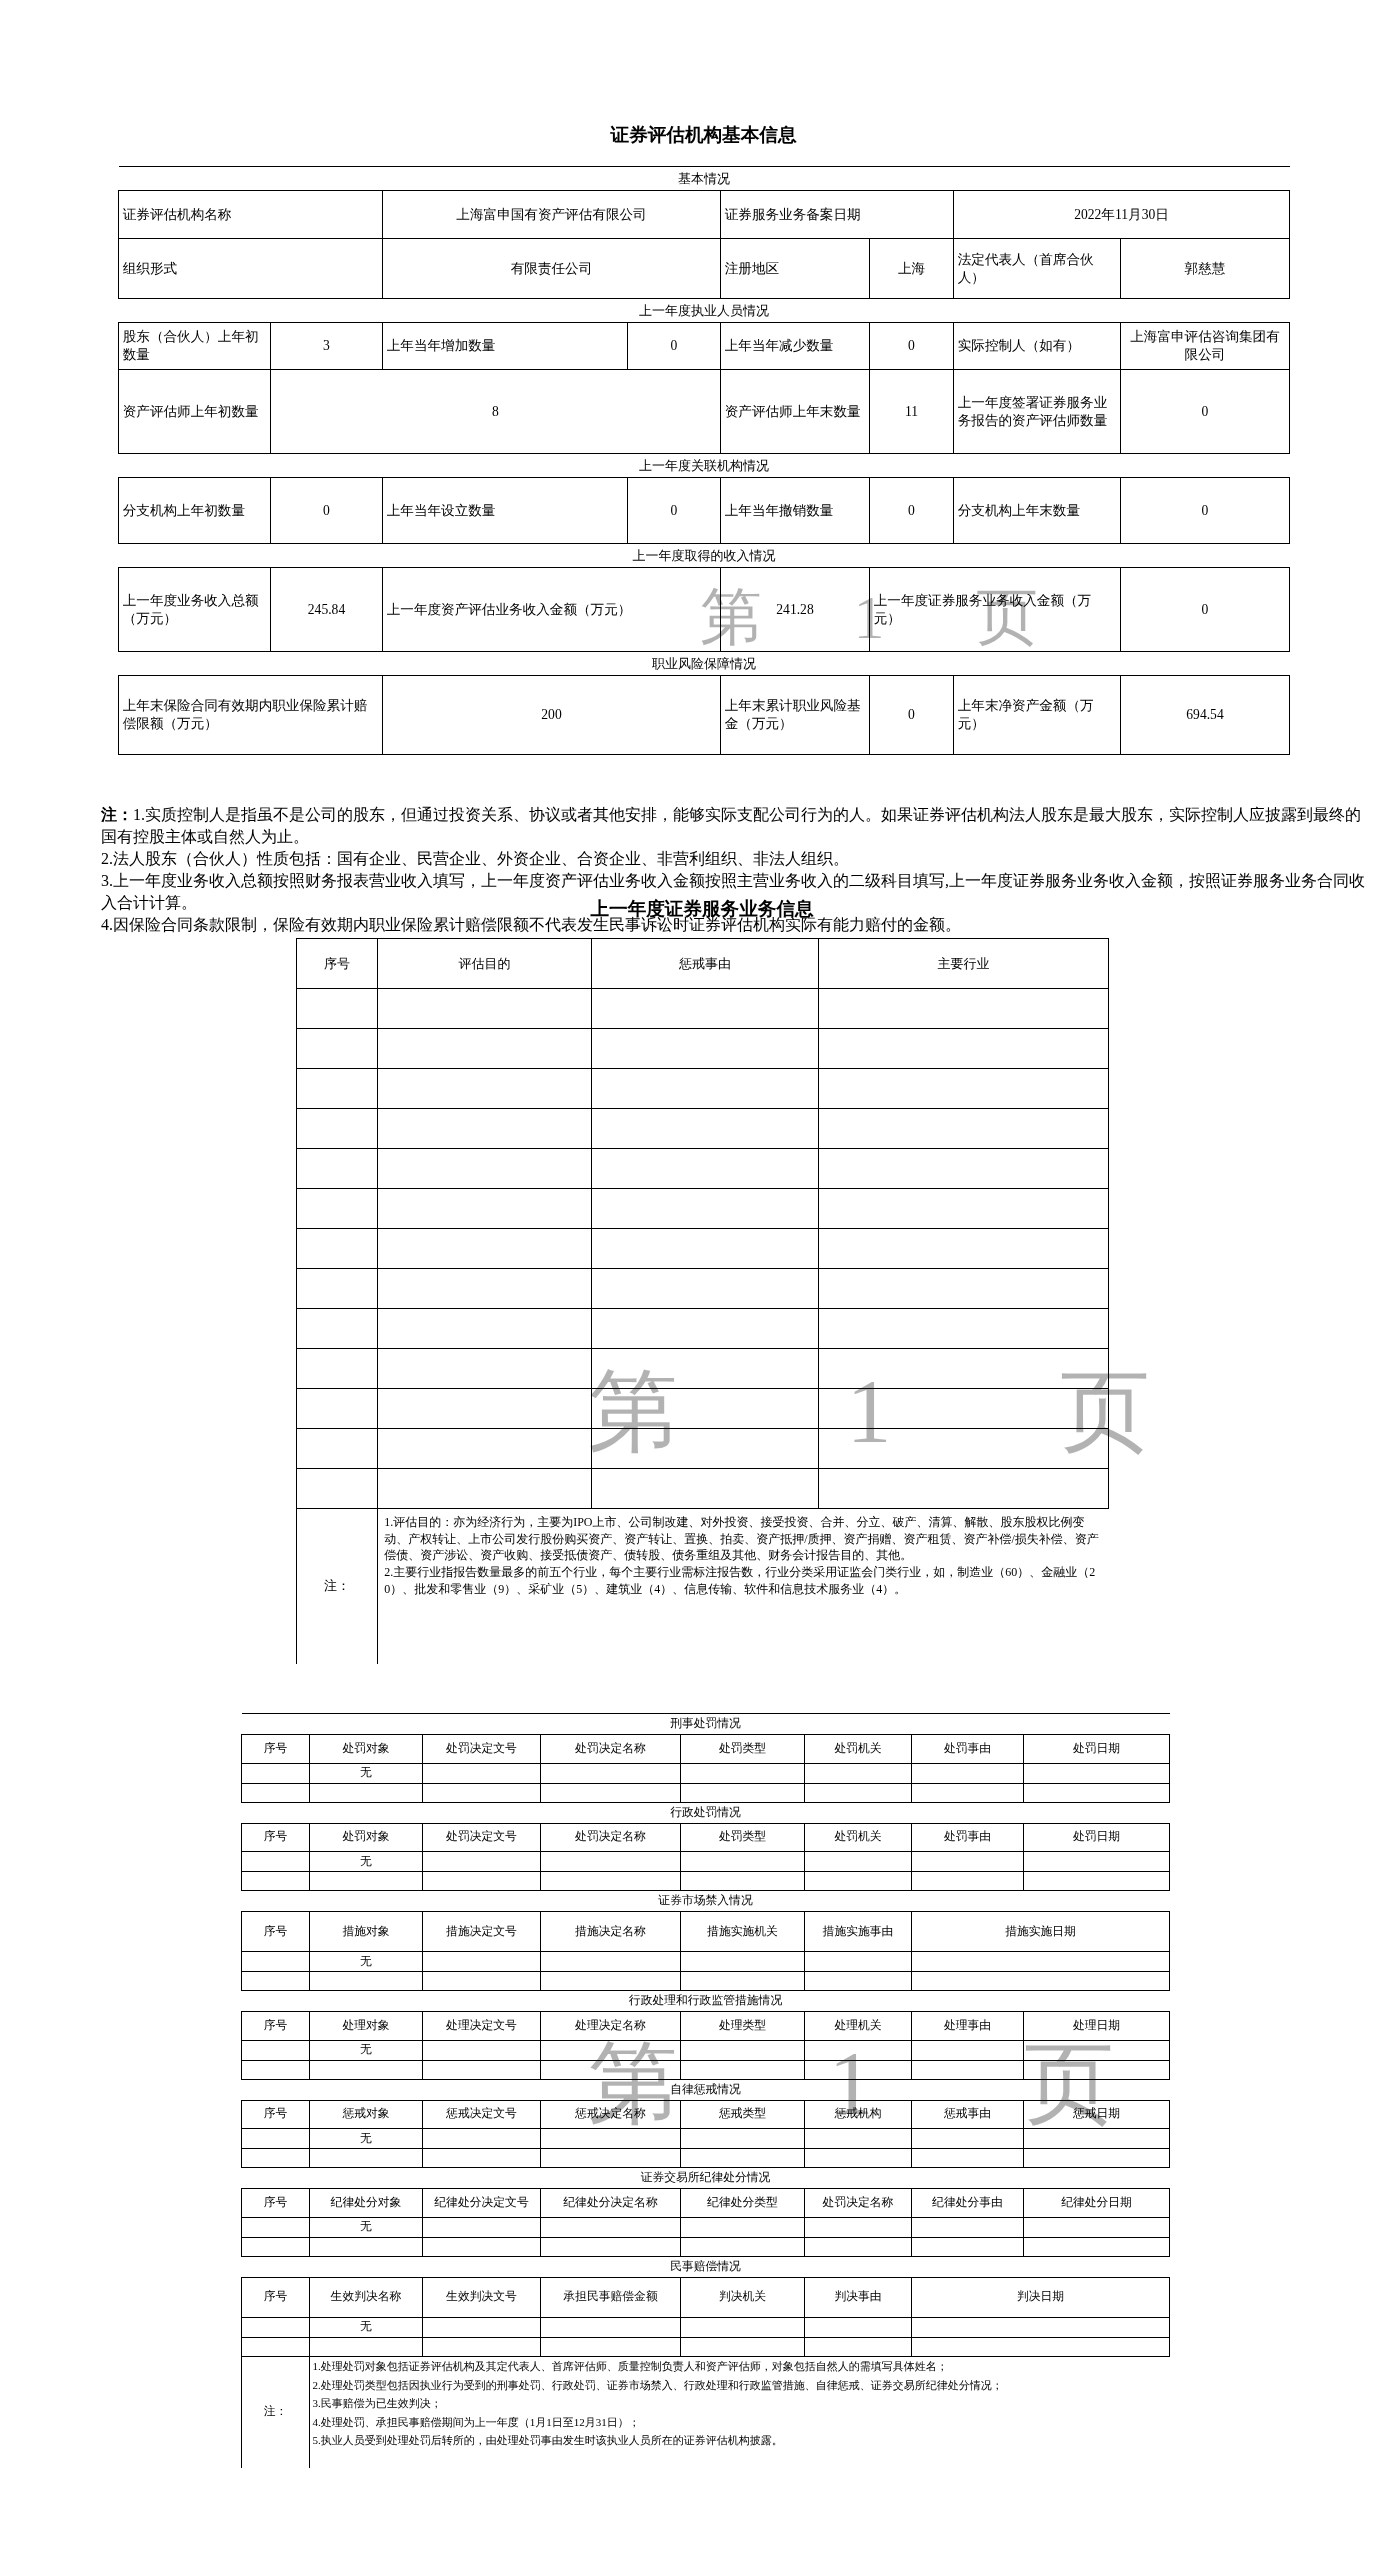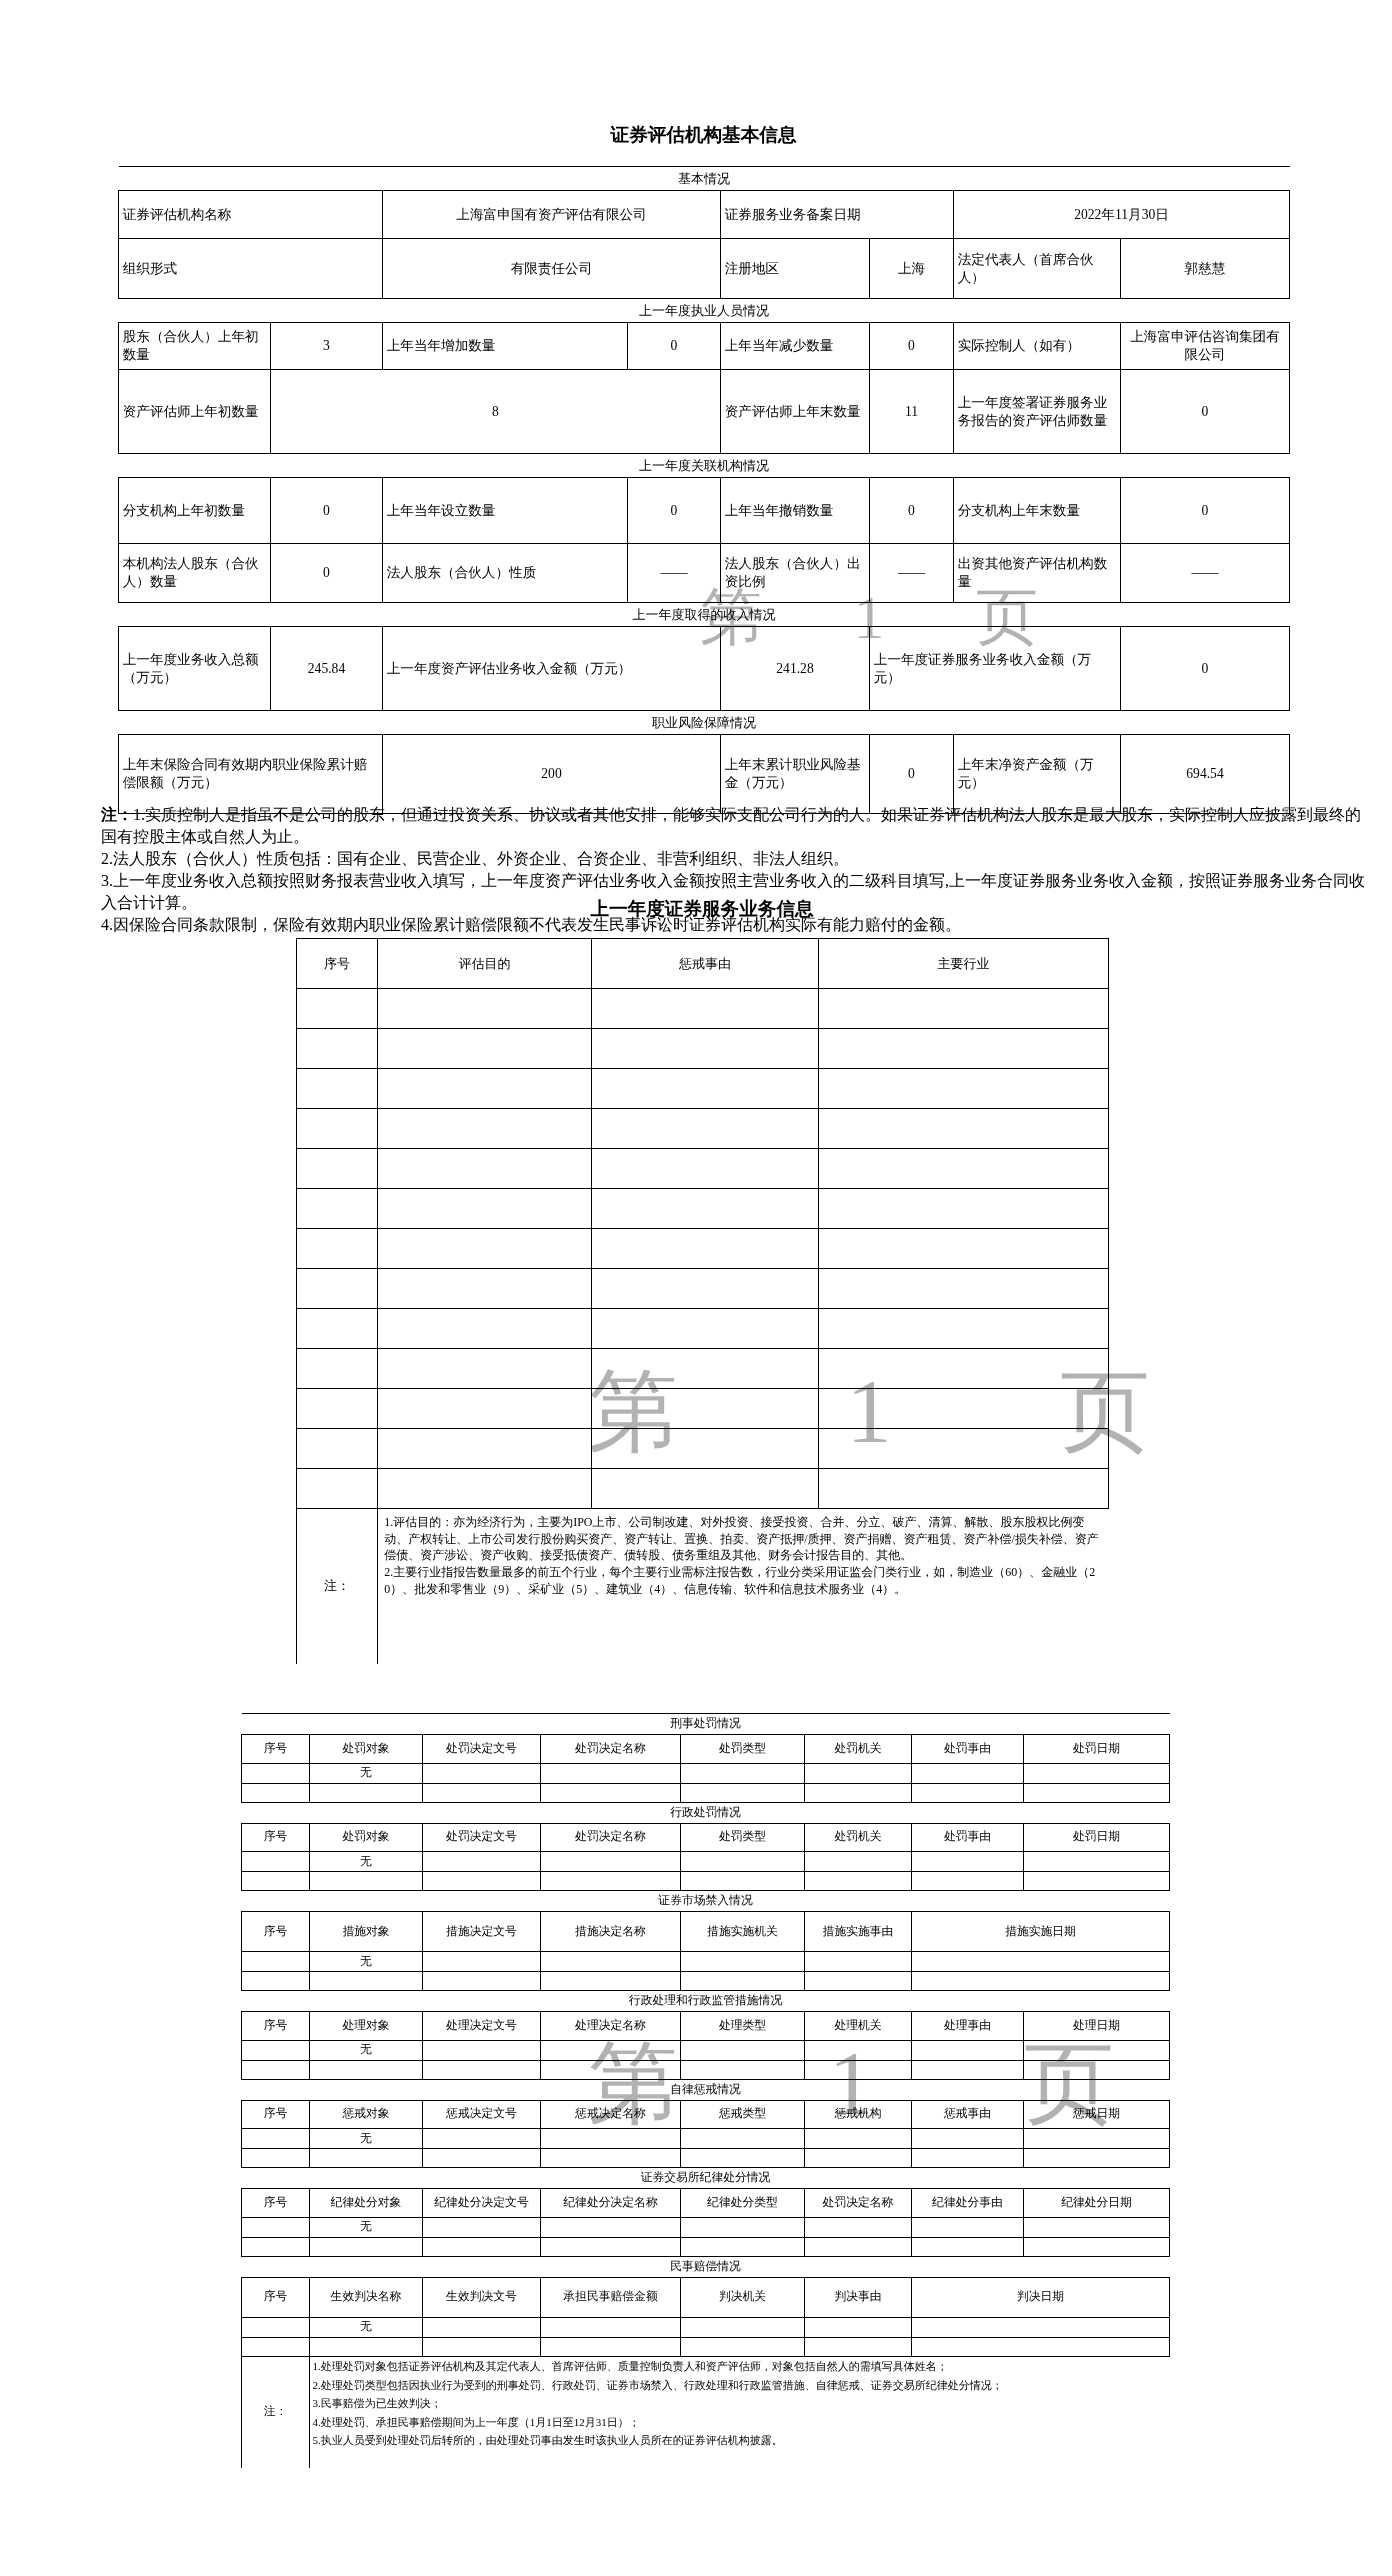--- a/index.html
+++ b/index.html
@@ -109,30 +109,20 @@
       <tr class="t1-r5">
         <td class="lbl">分支机构上年初数量</td>
         <td class="val">0</td>
         <td class="lbl">上年当年设立数量</td>
         <td class="val">0</td>
         <td class="lbl">上年当年撤销数量</td>
         <td class="val">0</td>
         <td class="lbl">分支机构上年末数量</td>
         <td class="val">0</td>
       </tr>
-      <tr class="t1-r6">
-        <td class="lbl">本机构法人股东（合伙人）数量</td>
-        <td class="val">0</td>
-        <td class="lbl">法人股东（合伙人）性质</td>
-        <td class="val">——</td>
-        <td class="lbl">法人股东（合伙人）出资比例</td>
-        <td class="val">——</td>
-        <td class="lbl">出资其他资产评估机构数量</td>
-        <td class="val">——</td>
-      </tr>
       <tr class="t1-sec">
         <td colspan="8" class="sec-cell">上一年度取得的收入情况</td>
       </tr>
       <tr class="t1-r7">
         <td class="lbl">上一年度业务收入总额（万元）</td>
         <td class="val">245.84</td>
         <td colspan="2" class="lbl">上一年度资产评估业务收入金额（万元）</td>
         <td class="val">241.28</td>
         <td colspan="2" class="lbl">上一年度证券服务业务收入金额（万元）</td>
         <td class="val">0</td>

